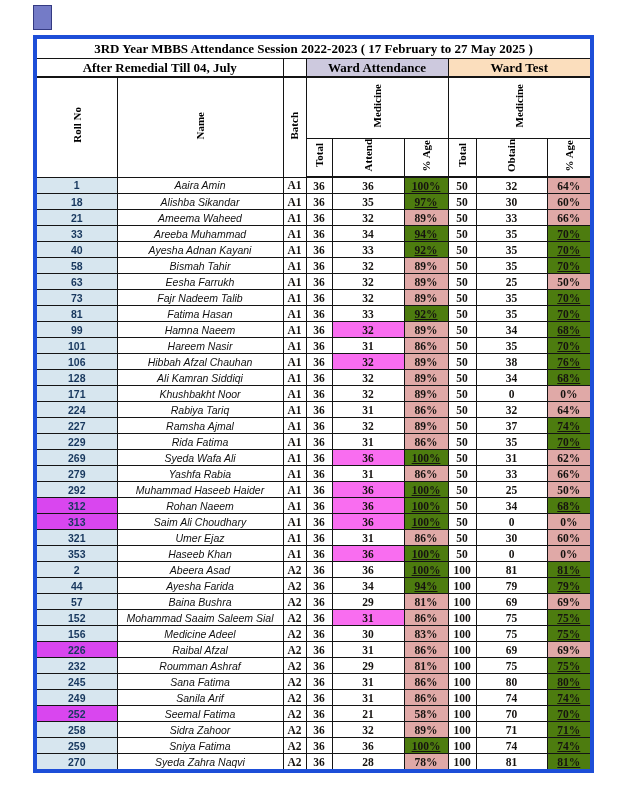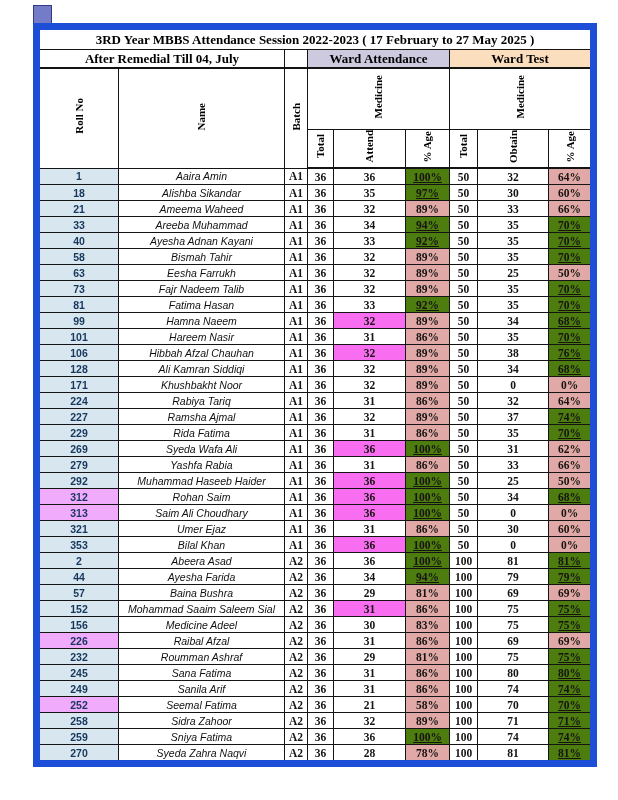--- a/index.html
+++ b/index.html
@@ -5,23 +5,23 @@
   html,body { margin:0; padding:0; background:#ffffff; }
   .page {
     position:relative; width:618px; height:800px; background:#ffffff;
     font-family:"Liberation Serif", serif; overflow:hidden;
   }
   .corner-box {
     position:absolute; left:33px; top:5px; width:17px; height:23px;
     background:#747BC7; border:1px solid #343A82;
   }
   table.sheet {
-    position:absolute; left:33px; top:23px; width:557px;
+    position:absolute; left:33px; top:35px; width:557px;
     border-collapse:collapse; table-layout:fixed;
-    border:7px solid #1d4ed8;
+    border:4px solid #1d4ed8;
   }
   table.sheet td { border:1px solid #141414; padding:0; text-align:center; vertical-align:middle; overflow:hidden; }
 
   td.title-cell {
     height:19px; font-weight:bold; font-size:13px; background:#ffffff;
     border-top:3px solid #3c3c3c; border-bottom:2px solid #141414; white-space:nowrap;
   }
   tr.subtitle-row td { height:17px; font-weight:bold; font-size:13px; border-bottom:2px solid #141414; white-space:nowrap; }
   .wa-bg { background:#CDC9DE; }
   .wt-bg { background:#FBDEBD; }
@@ -31,21 +31,21 @@
   .v {
     display:inline-block; writing-mode:vertical-rl; transform:rotate(180deg);
     font-weight:bold; font-size:11px; line-height:1.1; white-space:nowrap;
   }
 
   tbody.rows td { height:15px; }
   td.roll {
     font-family:"Liberation Sans", sans-serif; font-weight:bold; font-size:10.5px;
     color:#17375D; background:#D7E6EF;
   }
-  td.roll.yel { background:#f0abfc; }
+  td.roll.yel { background:#d946ef; }
   td.name {
     font-family:"Liberation Sans", sans-serif; font-size:10.5px; color:#101010;
     text-align:left; padding-left:4px; white-space:nowrap;font-style:italic;
   }
   td.num { font-family:"Liberation Serif", serif; font-weight:bold; font-size:11.5px; color:#161310; }
   td.mag { background:#F96DF0; }
   td.grn { background:#4d7c0f;text-decoration:underline; }
   td.ros { background:#E0A9A7; }
 </style>
 </head>
@@ -336,21 +336,21 @@
           <td class="num">A1</td>
           <td class="num">36</td>
           <td class="num mag">36</td>
           <td class="num grn">100%</td>
           <td class="num">50</td>
           <td class="num">25</td>
           <td class="num ros">50%</td>
         </tr>
         <tr>
           <td class="roll yel">312</td>
-          <td class="name">Rohan Saim</td>
+          <td class="name">Rohan Naeem</td>
           <td class="num">A1</td>
           <td class="num">36</td>
           <td class="num mag">36</td>
           <td class="num grn">100%</td>
           <td class="num">50</td>
           <td class="num">34</td>
           <td class="num grn">68%</td>
         </tr>
         <tr>
           <td class="roll yel">313</td>
@@ -369,21 +369,21 @@
           <td class="num">A1</td>
           <td class="num">36</td>
           <td class="num">31</td>
           <td class="num ros">86%</td>
           <td class="num">50</td>
           <td class="num">30</td>
           <td class="num ros">60%</td>
         </tr>
         <tr>
           <td class="roll">353</td>
-          <td class="name">Bilal Khan</td>
+          <td class="name">Haseeb Khan</td>
           <td class="num">A1</td>
           <td class="num">36</td>
           <td class="num mag">36</td>
           <td class="num grn">100%</td>
           <td class="num">50</td>
           <td class="num">0</td>
           <td class="num ros">0%</td>
         </tr>
         <tr>
           <td class="roll">2</td>

